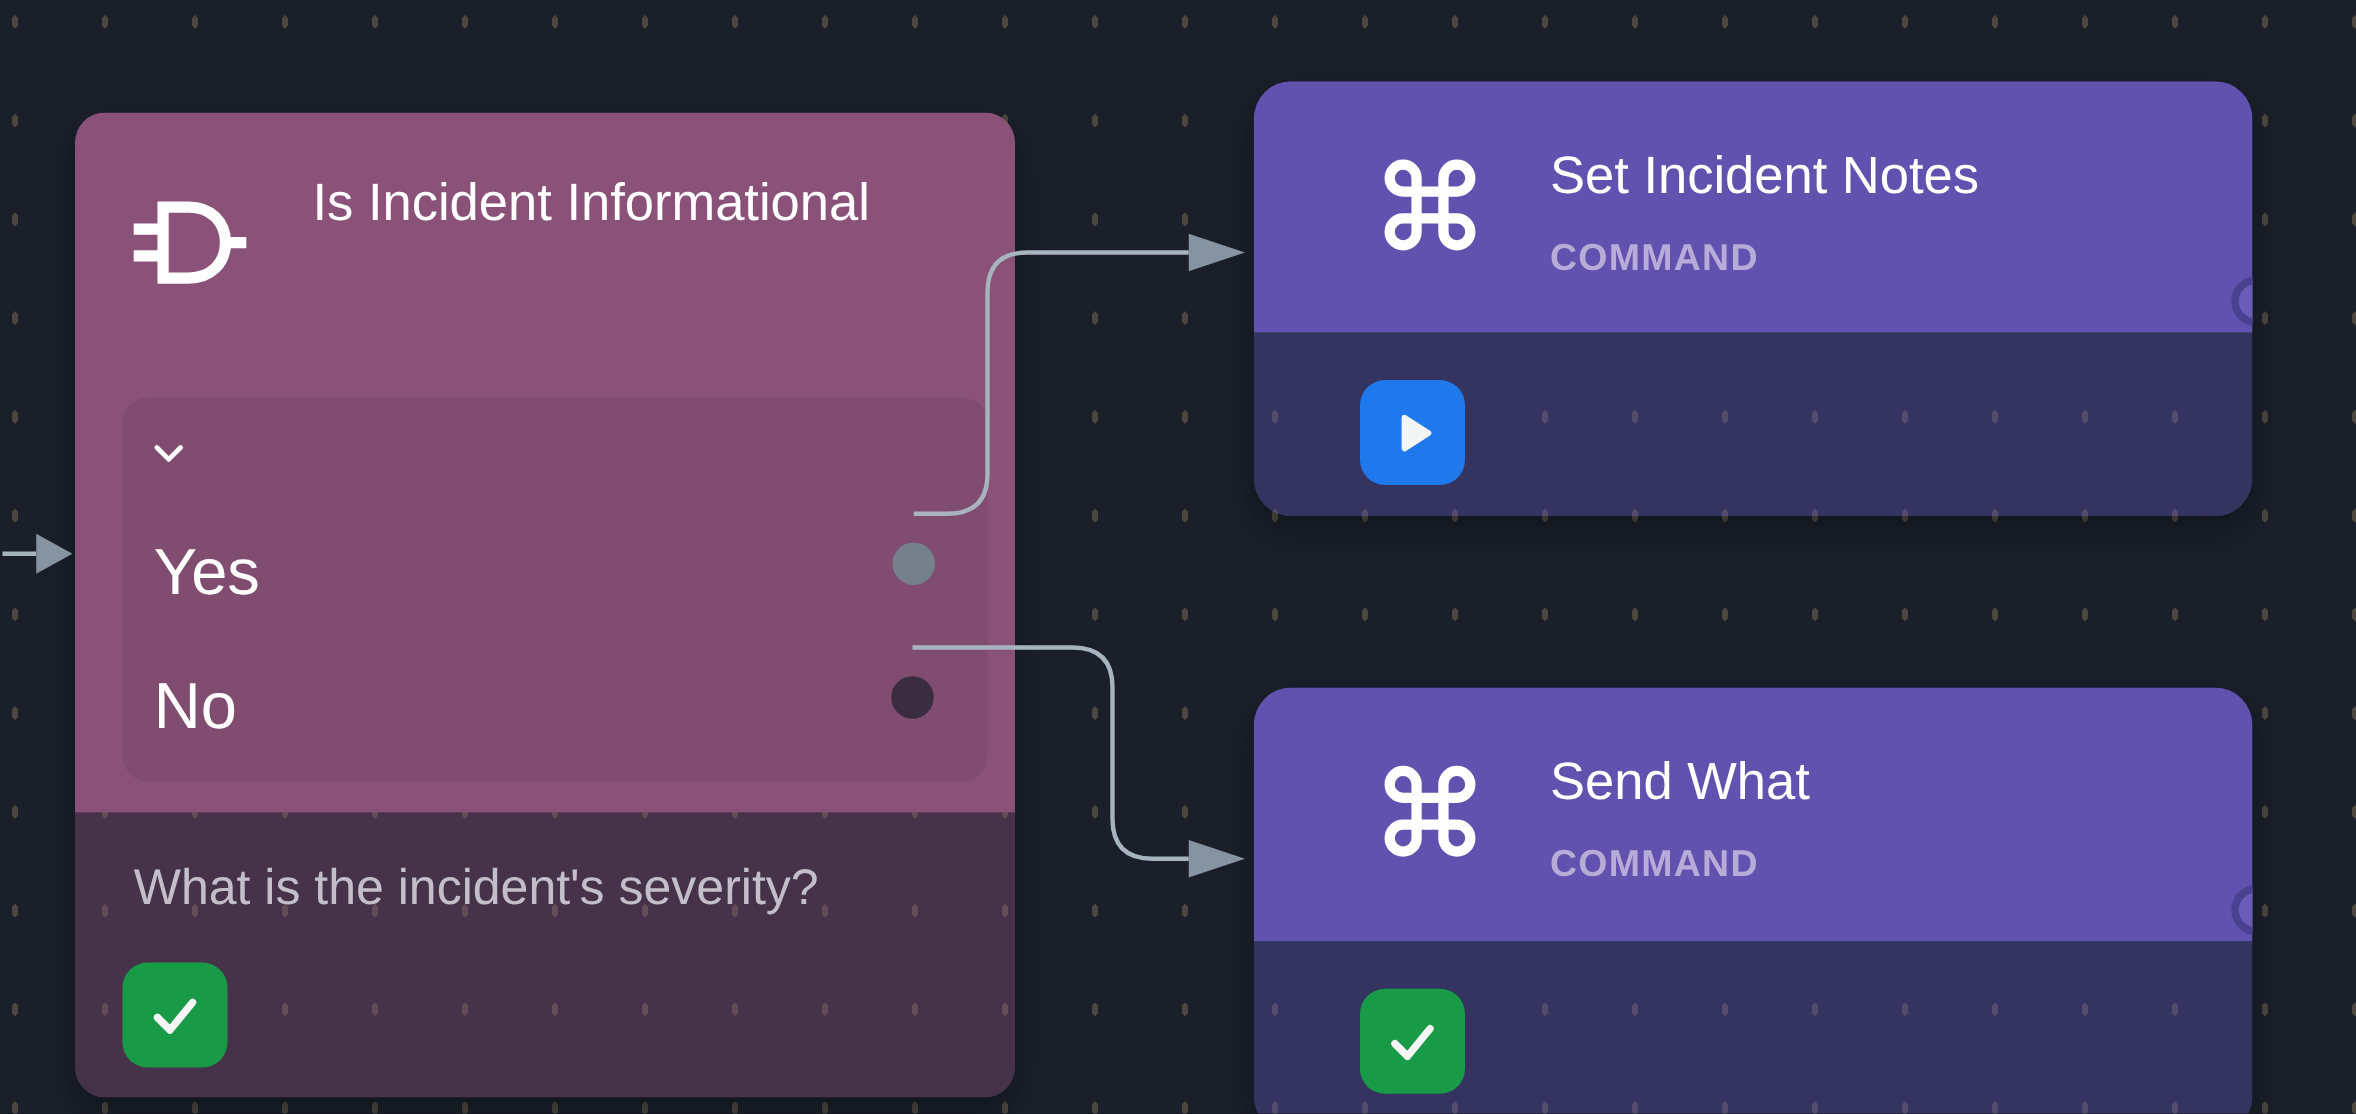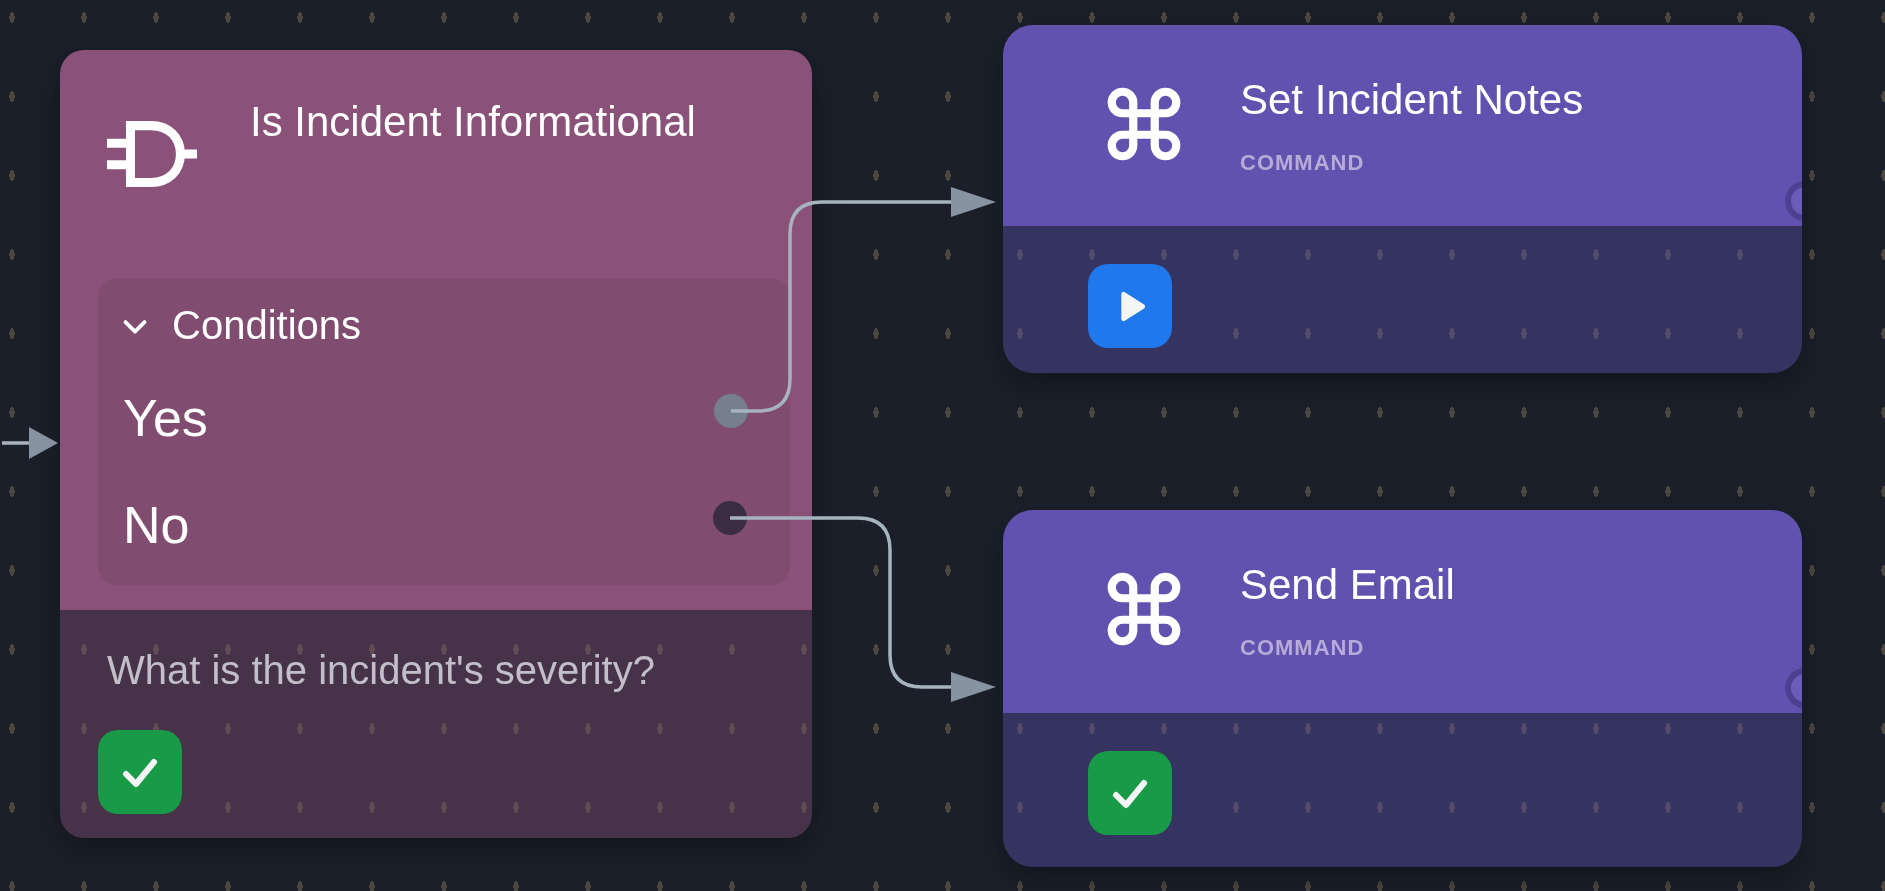--- a/index.html
+++ b/index.html
@@ -11,20 +11,21 @@
     background-color:var(--bg,#1a1f2a);
     background-image:radial-gradient(ellipse 2.6px 5.2px at center,
       var(--grid-dot,#4c4840) 0%, var(--grid-dot,#4c4840) 98%, transparent 100%);
     background-size:72px 79px;
     background-position:-24px -22px;
   }
 
   .node {
     position:absolute; border-radius:24px; overflow:hidden;
     box-shadow:0 12px 28px rgba(0,0,0,0.30);
+    margin-top:40px;
   }
   .node-head { position:absolute; left:0; top:0; width:100%; }
   .node-foot { position:absolute; left:0; width:100%; }
 
   
   .cond { left:60px; top:50px; width:752px; height:788px; }
   .cond .node-head { height:560px; background:var(--plum,#8a5278); }
   .cond .node-foot { top:560px; height:228px; background:var(--plum-foot,rgba(138,82,120,0.40)); }
 
   .cond-icon { position:absolute; left:45px; top:68px; width:94px; height:74px; }
@@ -63,21 +64,21 @@
   .cmd1 { top:25px;  height:348px; }
   .cmd2 { top:510px; height:357px; }
   .cmd .node-head { background:var(--purple,#6052ae); }
   .cmd1 .node-head { height:201px; }
   .cmd2 .node-head { height:203px; }
   .cmd1 .node-foot { top:201px; height:147px; background:var(--purple-foot,rgba(96,82,174,0.40)); }
   .cmd2 .node-foot { top:203px; height:154px; background:var(--purple-foot,rgba(96,82,174,0.40)); }
 
   .cmd-icon { position:absolute; left:98px; top:56px; width:86px; height:86px; }
   .cmd-title { position:absolute; left:237px; top:50px; font-size:42px; line-height:50px; color:#fff; white-space:nowrap; }
-  .cmd-sub { position:absolute; left:237px; top:125px; font-size:22px; font-weight:700; letter-spacing:1px; color:var(--purple-sub,#b7abd8); }
+  .cmd-sub { position:absolute; left:237px; top:125px; font-size:30px; font-weight:700; letter-spacing:1px; color:var(--purple-sub,#b7abd8); }
 
   .cmd .badge { left:85px; top:38px; }
 
   .port-out {
     position:absolute; width:40px; height:40px; border-radius:50%;
     background:var(--port-out,#6a5cb8); border:6px solid var(--port-out-ring,#4c4191);
   }
   .cmd1 .port-out { left:782px; top:156px; }
   .cmd2 .port-out { left:782px; top:158px; }
 
@@ -104,21 +105,20 @@
       </g>
     </svg>
 
     <div class="cond-title">Is Incident Informational</div>
 
     <div class="panel">
       <div class="panel-head">
         <svg class="chev" viewBox="0 0 24 24">
           <polyline points="6,9.5 12,15.5 18,9.5" fill="none" stroke="#ffffff" stroke-width="2.4" stroke-linecap="round" stroke-linejoin="round"></polyline>
         </svg>
-        <span class="panel-title">Conditions</span>
       </div>
       <div class="branch-label branch-yes">Yes</div>
       <div class="branch-label branch-no">No</div>
     </div>
 
     <div class="port port-yes"></div>
     <div class="port port-no"></div>
 
     <div class="cond-question">What is the incident's severity?</div>
 
@@ -152,21 +152,21 @@
   </div>
 
   <div class="node cmd cmd2">
     <div class="node-head"></div>
     <div class="node-foot"></div>
 
     <svg class="cmd-icon" viewBox="0 0 24 24">
       <path d="M15 6v12a3 3 0 1 0 3-3H6a3 3 0 1 0 3 3V6a3 3 0 1 0-3 3h12a3 3 0 1 0-3-3" fill="none" stroke="#ffffff" stroke-width="2.3" stroke-linecap="round" stroke-linejoin="round"></path>
     </svg>
 
-    <div class="cmd-title">Send Email</div>
+    <div class="cmd-title">Send What</div>
     <div class="cmd-sub">COMMAND</div>
 
     <div class="node-foot-content" style="position:absolute;left:0;top:203px;width:100%;height:154px;">
       <div class="badge badge-green">
         <svg width="48" height="48" viewBox="0 0 24 24">
           <polyline points="5,13 10,18 19,7" fill="none" stroke="#f4f6f5" stroke-width="3" stroke-linecap="round" stroke-linejoin="round"></polyline>
         </svg>
       </div>
     </div>
 

